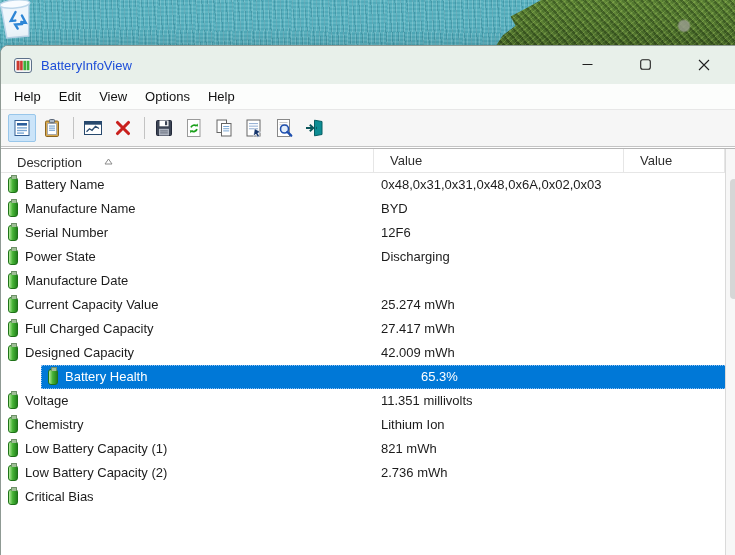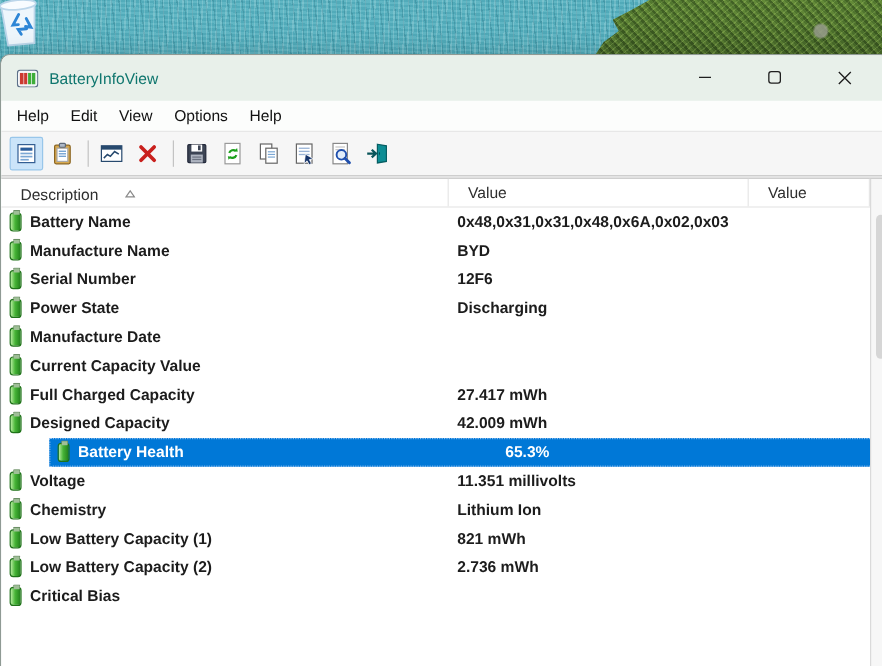--- a/index.html
+++ b/index.html
@@ -29,21 +29,21 @@
   
   .window{
     position:absolute; left:0; top:45px; width:742px; height:512px;
     background:#fff; border:1px solid #8f9a94; border-radius:8px 8px 0 0;
     box-shadow:0 10px 28px rgba(0,0,0,.35); overflow:hidden;
   }
   .titlebar{
     position:relative; height:38px; background:#e8f0ea;
     display:flex; align-items:center; padding-left:13px;
   }
-  .titlebar .title{ margin-left:9px; font-size:13px; color:#0f766e; }
+  .titlebar .title{ margin-left:9px; font-size:13px; color:#1d4ed8; }
   .ctrl{ position:absolute; top:0; width:46px; height:37px; display:flex; align-items:center; justify-content:center; }
   .ctrl-min{ left:563px; } .ctrl-max{ left:621px; } .ctrl-close{ left:680px; }
 
   .menubar{
     height:26px; background:#fcfdfc; border-bottom:1px solid #e7e7e7;
     display:flex; align-items:center; padding-left:4px; font-size:13px; color:#111;
   }
   .menu-item{ padding:4px 9px; }
 
   .toolbar{
@@ -57,21 +57,21 @@
 
   
   .list{ position:absolute; top:102px; left:0; width:742px; bottom:0; background:#fff; border-top:1px solid #b5b5b5; }
   .hdr{ position:absolute; top:0; left:0; height:24px; width:724px; background:#fff; border-bottom:1px solid #e6e6e6; }
   .hcell{ position:absolute; top:0; height:23px; line-height:23px; font-size:13px; color:#2e2e2e;
           border-right:1px solid #e6e6e6; padding-left:16px; white-space:nowrap; overflow:hidden; }
   .hc0{ left:0; width:373px; } .hc1{ left:373px; width:250px; } .hc2{ left:623px; width:101px; }
   .sort-glyph{ margin-left:22px; vertical-align:2px; }
 
   .rows{ position:absolute; top:24px; left:0; width:724px; }
-  .row{ position:relative; height:24px; width:724px;font-weight:bold; }
+  .row{ position:relative; height:24px; width:724px; }
   .row .cell-desc{ position:absolute; left:24px; top:0; line-height:24px; font-size:13px; color:#1c1c1c; white-space:nowrap; }
   .row .cell-val{ position:absolute; left:380px; top:0; line-height:24px; font-size:13px; color:#1c1c1c; white-space:nowrap; }
   .row.selected{ background:var(--sel,#0078d7); outline:1px dotted #8dbef0; outline-offset:-1px;margin-left:40px; }
   .row.selected .cell-desc, .row.selected .cell-val{ color:#fff; }
 
   .bat{ position:absolute; left:7px; top:4px; width:10px; height:16px;
         border:1px solid #1f7319; border-radius:3px;
         background:linear-gradient(90deg,#a9e692 5%,#47b437 45%,#22811b 100%); }
   .bat::before{ content:""; position:absolute; top:-3px; left:2px; width:4px; height:3px;
         background:#9fbf97; border:1px solid #6c8f66; border-bottom:none; border-radius:1px; }
@@ -263,20 +263,21 @@
   <div class="row">
     <span class="bat"></span>
     <span class="cell-desc">Manufacture Date</span>
     <span class="cell-val"></span>
   </div>
 
 
   <div class="row">
     <span class="bat"></span>
     <span class="cell-desc">Current Capacity Value</span>
+    <span class="cell-val">25.274 mWh</span>
   </div>
 
   <div class="row">
     <span class="bat"></span>
     <span class="cell-desc">Full Charged Capacity</span>
     <span class="cell-val">27.417 mWh</span>
   </div>
 
   <div class="row">
     <span class="bat"></span>

